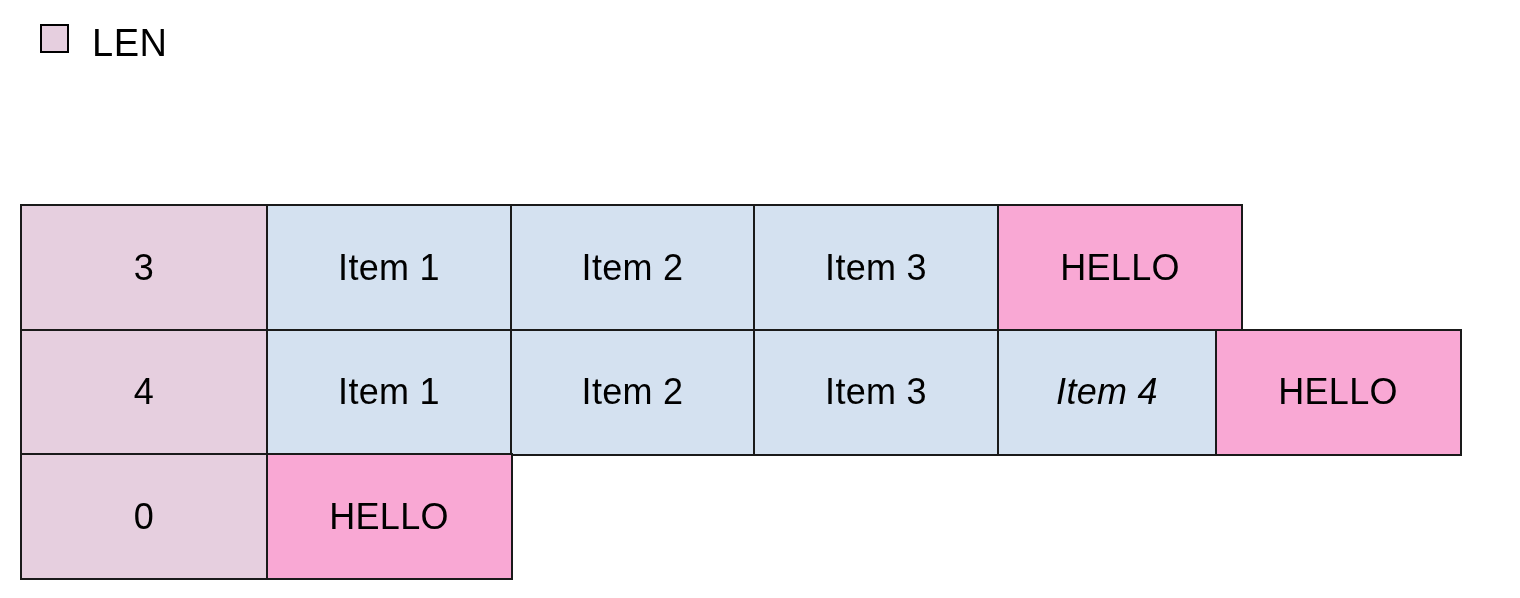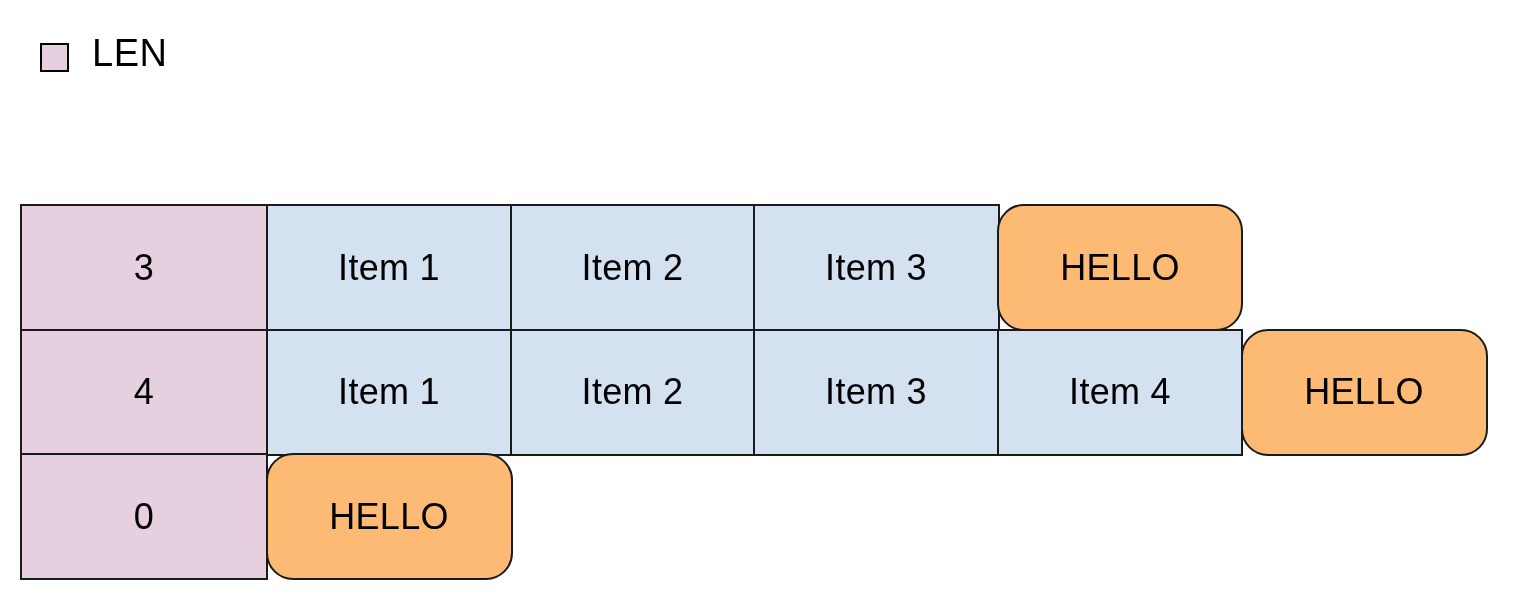--- a/index.html
+++ b/index.html
@@ -19,21 +19,21 @@
 
   
   #legend {
     position: absolute;
     left: 40px;
     top: 24px;
     width: 400px;
   }
   .legend-row {
     display: flex;
-    align-items: flex-end;
+    align-items: flex-start;
     height: 48px;
   }
   .legend-swatch {
     width: 29px;
     height: 29px;
     border: 2.5px solid #000000;
     box-sizing: border-box;
     flex: 0 0 auto;
   }
   .legend-label {
@@ -65,21 +65,21 @@
     display: flex;
     align-items: center;
     justify-content: center;
     font-size: 36px;
     line-height: 36px;
     white-space: nowrap;
     letter-spacing: 0.3px;
   }
   .cell.len { background: #e6cfdf; }
   .cell.lst { background: #d4e1f0; text-align: right; }
-  .cell.fld { background: #fdba74; border-radius: 27px; }
+  .cell.fld { background: #f9a8d4; }
 </style>
 </head>
 <body>
 
 <div id="legend">
     <div class="legend-row">
       <span class="legend-swatch" style="background: rgb(230, 207, 223);"></span>
       <span class="legend-label">LEN</span>
     </div>
   </div>
@@ -90,20 +90,20 @@
       <div class="cell lst" style="width: 247px;">Item 1</div>
       <div class="cell lst" style="width: 245px;">Item 2</div>
       <div class="cell lst" style="width: 247px;">Item 3</div>
       <div class="cell fld" style="width: 246px;">HELLO</div>
     </div>
     <div class="row">
       <div class="cell len" style="width: 248px;">4</div>
       <div class="cell lst" style="width: 247px;">Item 1</div>
       <div class="cell lst" style="width: 245px;">Item 2</div>
       <div class="cell lst" style="width: 247px;">Item 3</div>
-      <div class="cell lst" style="width: 246px;">Item 4</div>
+      <div class="cell lst" style="width: 220px; font-style: italic;">Item 4</div>
       <div class="cell fld" style="width: 247px;">HELLO</div>
     </div>
     <div class="row">
       <div class="cell len" style="width: 248px;">0</div>
       <div class="cell fld" style="width: 247px;">HELLO</div>
     </div>
   </div>
 
 </body></html>

